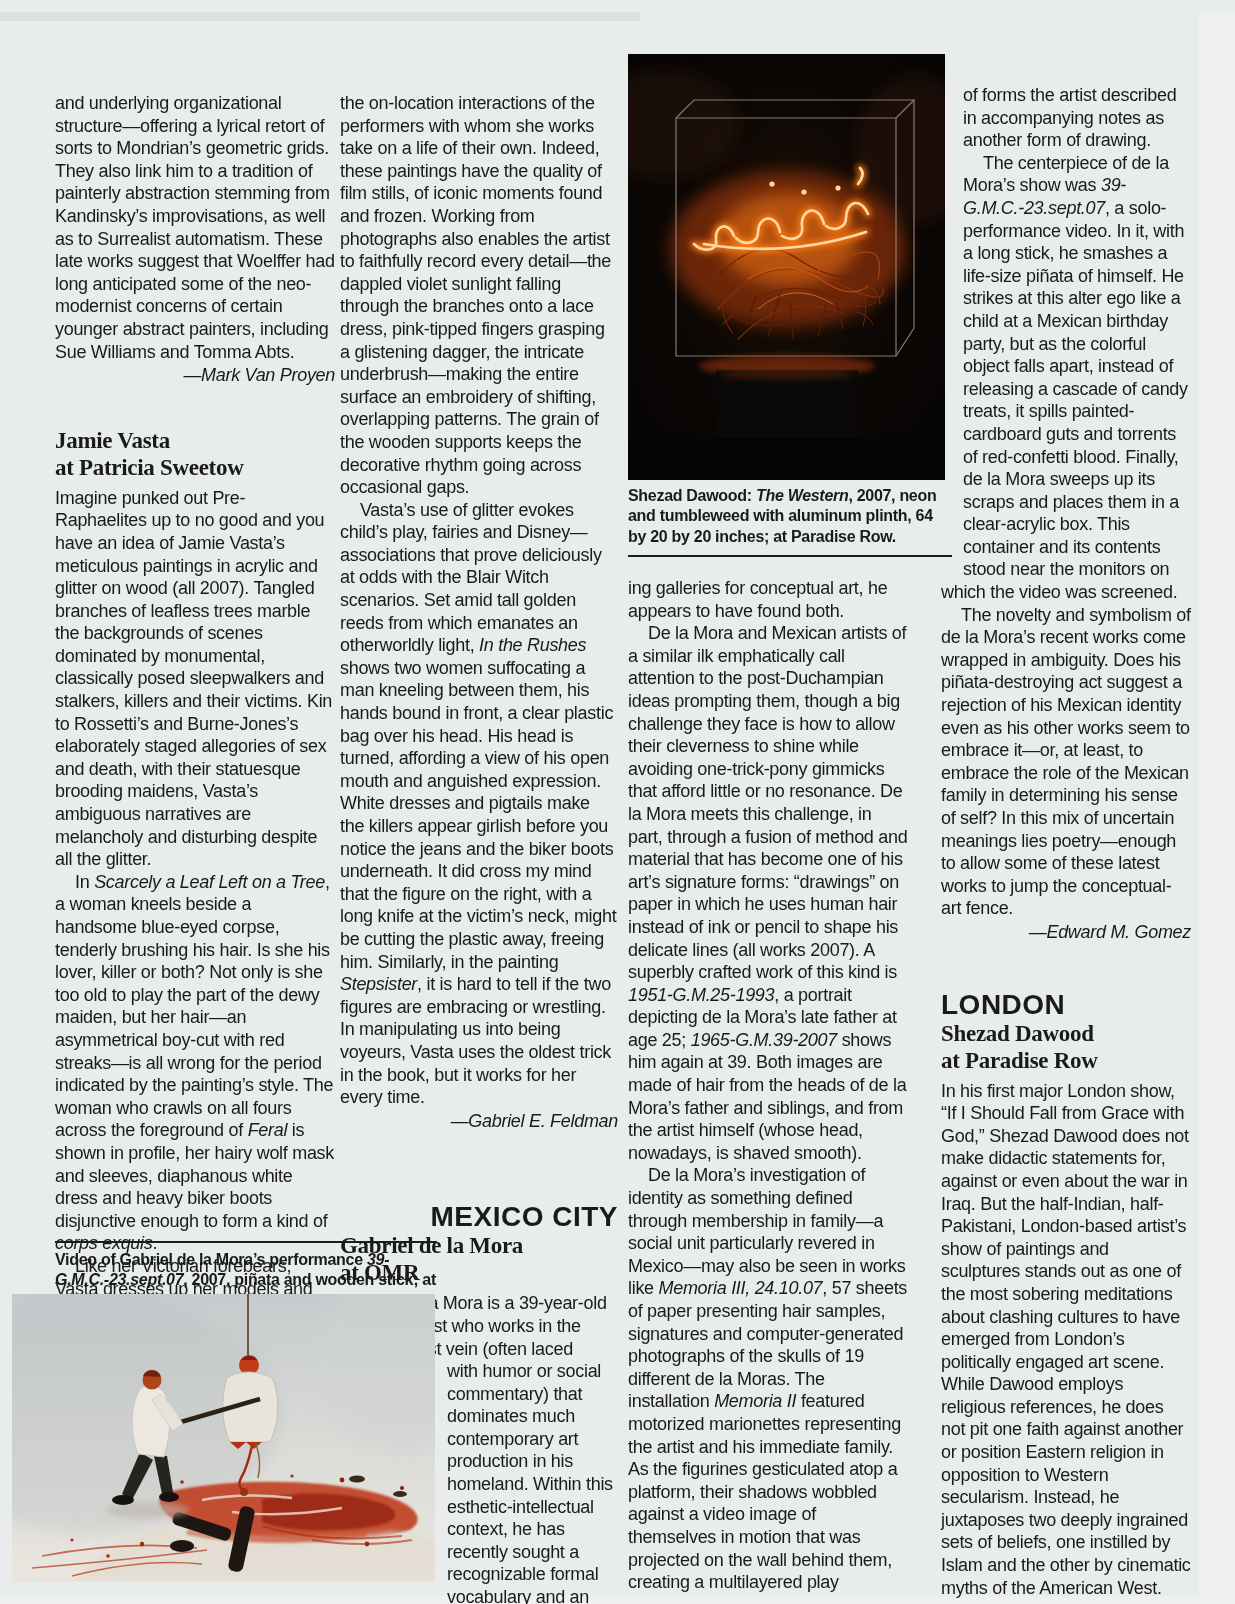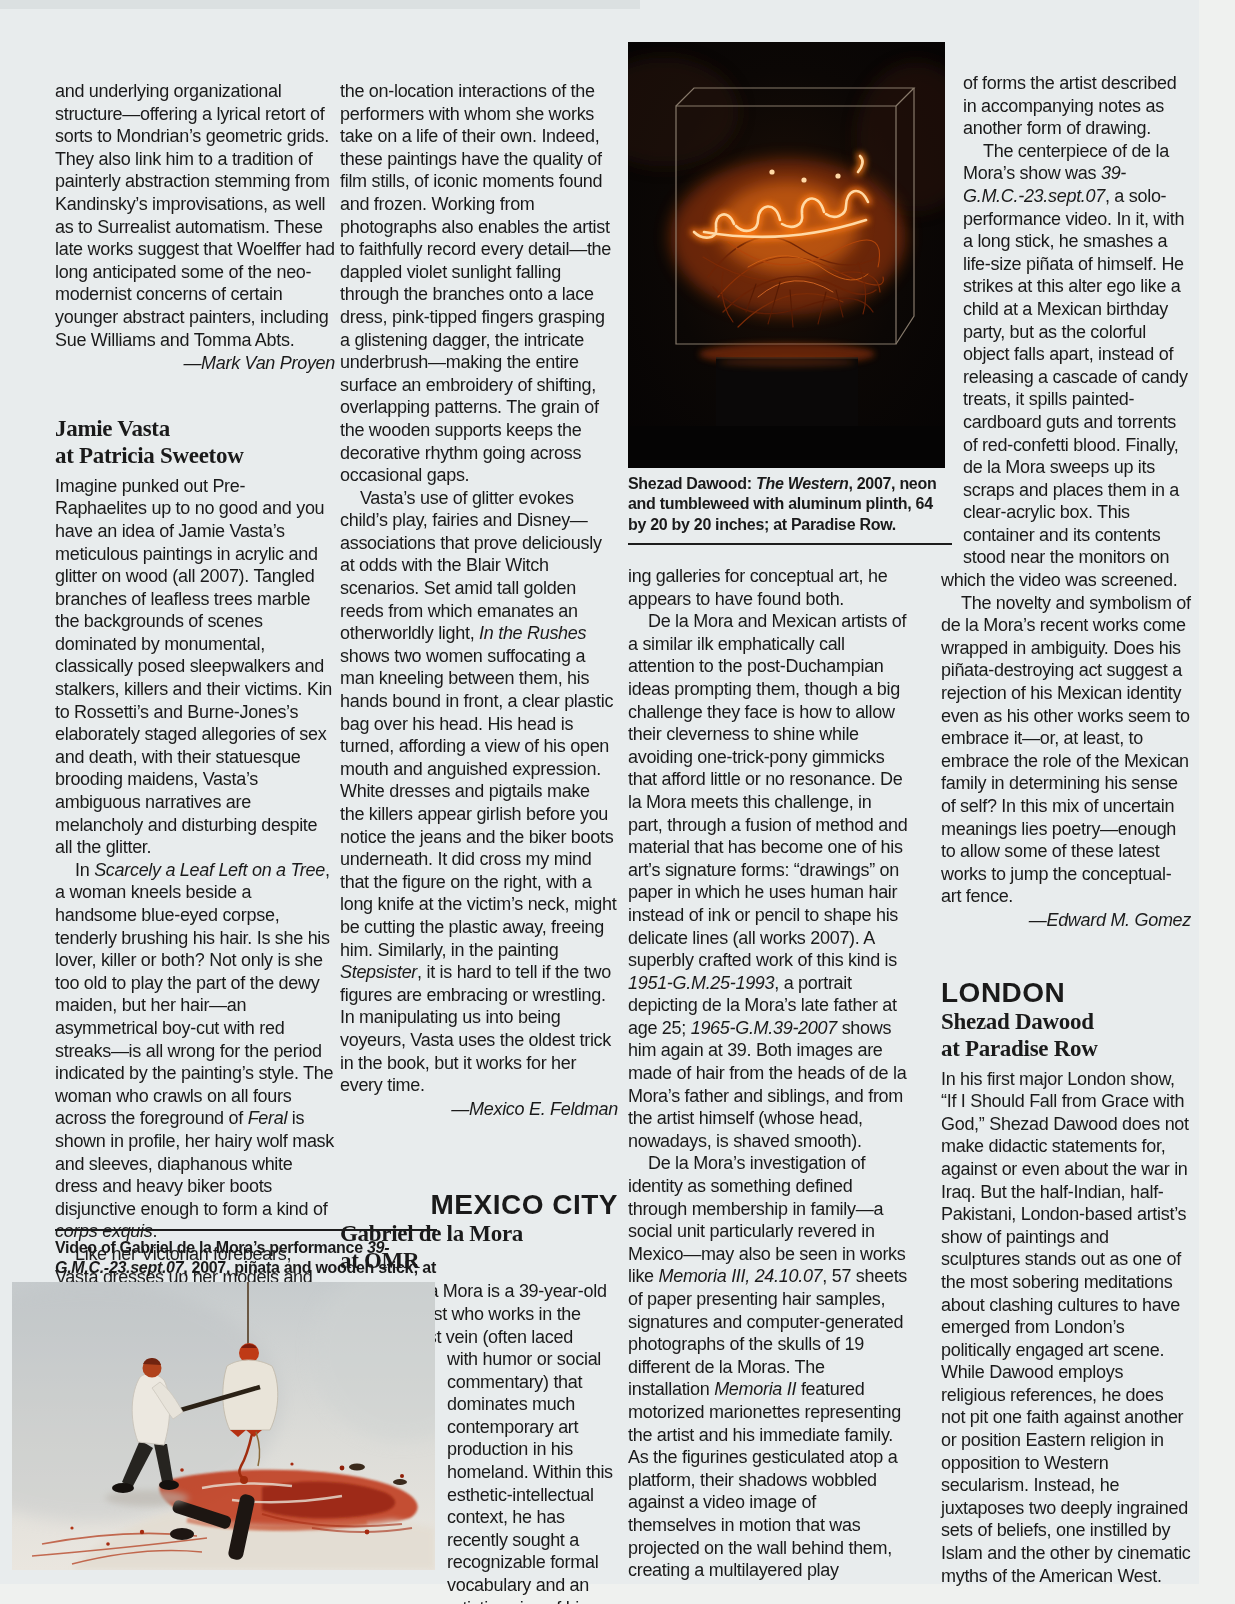--- a/index.html
+++ b/index.html
@@ -26,40 +26,40 @@
   .rule{position:absolute;height:2px;background:#1c1c1c;}
   .spacer{float:left;width:22px;height:496px;}
   .photo{position:absolute;}
   .edge-right{position:absolute;left:1199px;top:0;width:36px;height:1604px;background:#eff1ef;}
   .edge-bottom{position:absolute;left:0;top:1584px;width:1235px;height:20px;background:#eff1ef;}
   .edge-top{position:absolute;left:0;top:0;width:640px;height:9px;background:#d6dbdc;opacity:.7;}
 </style>
 </head>
 <body>
 
-<div class="abs" style="left:0;top:0;width:1235px;height:1211px;">
+<div class="abs" style="left:0;top:12px;width:1235px;height:1211px;">
 
   <div class="edge-top"></div>
   <div class="edge-right"></div>
   <div class="edge-bottom"></div>
 
   <div class="col" style="left:55px;top:80px;width:280px;">
     <p class="p">and underlying organizational structure—offering a lyrical retort of sorts to Mondrian’s geometric grids. They also link him to a tradition of painterly abstraction stemming from Kandinsky’s improvisations, as well as to Surrealist automatism. These late works suggest that Woelffer had long anticipated some of the neo-modernist concerns of certain younger abstract painters, including Sue Williams and Tomma Abts.</p>
     <p class="byline">—Mark Van Proyen</p>
     <div class="sec mt40">Jamie Vasta</div>
     <div class="sec mb6">at Patricia Sweetow</div>
     <p class="p">Imagine punked out Pre-Raphaelites up to no good and you have an idea of Jamie Vasta’s meticulous paintings in acrylic and glitter on wood (all 2007). Tangled branches of leafless trees marble the backgrounds of scenes dominated by monumental, classically posed sleepwalkers and stalkers, killers and their victims. Kin to Rossetti’s and Burne-Jones’s elaborately staged allegories of sex and death, with their statuesque brooding maidens, Vasta’s ambiguous narratives are melancholy and disturbing despite all the glitter.</p>
     <p class="p ind"><span>In </span><span class="it">Scarcely a Leaf Left on a Tree</span><span>, a woman kneels beside a handsome blue-eyed corpse, tenderly brushing his hair. Is she his lover, killer or both? Not only is she too old to play the part of the dewy maiden, but her hair—an asymmetrical boy-cut with red streaks—is all wrong for the period indicated by the painting’s style. The woman who crawls on all fours across the foreground of </span><span class="it">Feral</span><span> is shown in profile, her hairy wolf mask and sleeves, diaphanous white dress and heavy biker boots disjunctive enough to form a kind of </span><span class="it">corps exquis</span><span>.</span></p>
     <p class="p ind">Like her Victorian forebears, Vasta dresses up her models and photographs them for reference, updating the process by bringing out its collaborative aspect:</p>
   </div>
 
   <div class="col" style="left:340px;top:80px;width:278px;">
     <p class="p">the on-location interactions of the performers with whom she works take on a life of their own. Indeed, these paintings have the quality of film stills, of iconic moments found and frozen. Working from photographs also enables the artist to faithfully record every detail—the dappled violet sunlight falling through the branches onto a lace dress, pink-tipped fingers grasping a glistening dagger, the intricate underbrush—making the entire surface an embroidery of shifting, overlapping patterns. The grain of the wooden supports keeps the decorative rhythm going across occasional gaps.</p>
     <p class="p ind"><span>Vasta’s use of glitter evokes child’s play, fairies and Disney—associations that prove deliciously at odds with the Blair Witch scenarios. Set amid tall golden reeds from which emanates an otherworldly light, </span><span class="it">In the Rushes</span><span> shows two women suffocating a man kneeling between them, his hands bound in front, a clear plastic bag over his head. His head is turned, affording a view of his open mouth and anguished expression. White dresses and pigtails make the killers appear girlish before you notice the jeans and the biker boots underneath. It did cross my mind that the figure on the right, with a long knife at the victim’s neck, might be cutting the plastic away, freeing him. Similarly, in the painting </span><span class="it">Stepsister</span><span>, it is hard to tell if the two figures are embracing or wrestling. In manipulating us into being voyeurs, Vasta uses the oldest trick in the book, but it works for her every time.</span></p>
-    <p class="byline">—Mexico E. Feldman</p>
+    <p class="byline">—Gabriel E. Feldman</p>
     <div class="city mt50">MEXICO CITY</div>
     <div class="sec mt24">Gabriel de la Mora</div>
     <div class="sec mb6">at OMR</div>
     <p class="p">Gabriel de la Mora is a 39-year-old Mexican artist who works in the conceptualist vein (often laced</p>
     <p class="p narrow">with humor or social commentary) that dominates much contemporary art production in his homeland. Within this esthetic-intellectual context, he has recently sought a recognizable formal vocabulary and an artistic voice of his own. As demonstrated in this first solo outing at OMR, one of Mexico’s lead-</p>
   </div>
 
   <div class="photo" style="left:628px;top:42px;width:317px;height:426px;">
     <svg width="317" height="426" viewBox="0 0 317 426">
       <defs>

